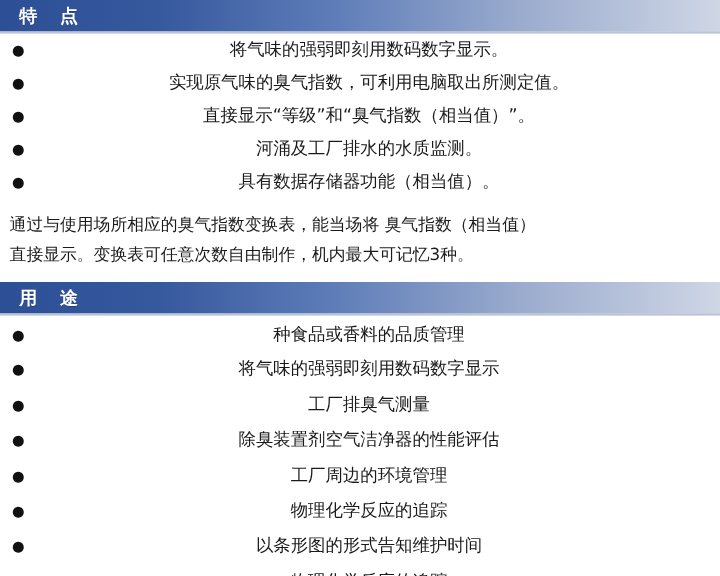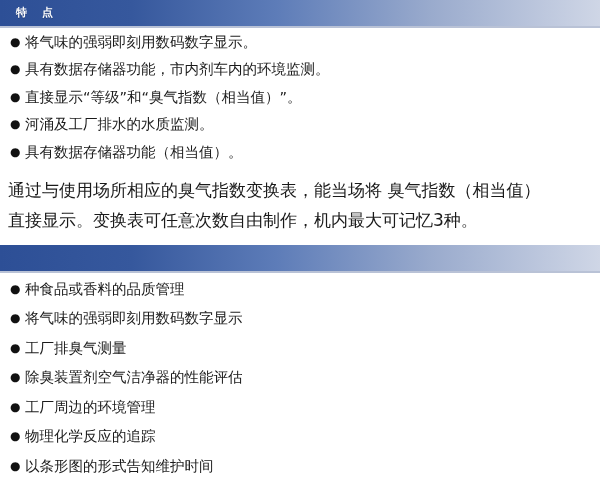--- a/index.html
+++ b/index.html
@@ -28,21 +28,21 @@
     display: flex;
     align-items: stretch;
     background: linear-gradient(to right, #2d4f96 0%, #36589d 22%, #5d7cb8 46%, #9aabcd 72%, #cfd6e6 100%);
   }
   .section-bar .bar-left {
     width: 14px;
     background: transparent;
   }
   .section-bar .bar-title {
     color: #ffffff;
-    font-size: 11px;
+    font-size: 15px;
     font-weight: bold;
     letter-spacing: 2px;
     line-height: 26px;
     padding-left: 2px;
     white-space: nowrap;
     text-shadow: 0 1px 0 rgba(0,0,0,0.25);
   }
   .bar-underline {
     height: 2px;
     background: #b9c2d6;
@@ -63,26 +63,27 @@
     flex: 0 0 auto;
     width: 15px;
     font-size: 12px;
     line-height: 1.85;
     color: #111111;
     text-align: left;
   }
   .item-text {
     flex: 1 1 auto;
     white-space: pre-wrap;
+    text-align: center;
   }
 
   
   .para {
     padding: 4px 8px 2px 8px;
-    font-size: 17px;
+    font-size: 14px;
     line-height: 1.72;
     text-align: left;
     white-space: pre-wrap;
   }
 
   .features-block { padding-top: 3px; }
   .uses-block { padding-top: 5px; }
   .uses-block .list-item { margin-bottom: 6px; }
 
   .spacer-sm { height: 4px; }
@@ -99,21 +100,21 @@
   </div>
   <div class="bar-underline"></div>
 
   <div class="list features-block">
     <div class="list-item">
       <span class="bullet">●</span>
       <span class="item-text">将气味的强弱即刻用数码数字显示。</span>
     </div>
     <div class="list-item">
       <span class="bullet">●</span>
-      <span class="item-text">具有数据存储器功能，市内剂车内的环境监测。</span>
+      <span class="item-text">实现原气味的臭气指数，可利用电脑取出所测定值。</span>
     </div>
     <div class="list-item">
       <span class="bullet">●</span>
       <span class="item-text">直接显示“等级”和“臭气指数（相当值）”。</span>
     </div>
     <div class="list-item">
       <span class="bullet">●</span>
       <span class="item-text">河涌及工厂排水的水质监测。</span>
     </div>
     <div class="list-item">
@@ -122,20 +123,21 @@
     </div>
   </div>
 
   <div class="spacer-sm"></div>
   <div class="para">通过与使用场所相应的臭气指数变换表，能当场将 臭气指数（相当值）
 直接显示。变换表可任意次数自由制作，机内最大可记忆3种。</div>
   <div class="spacer-md"></div>
 
   <div class="section-bar">
     <div class="bar-left"></div>
+    <div class="bar-title">用　途</div>
   </div>
   <div class="bar-underline"></div>
 
   <div class="list uses-block">
     <div class="list-item">
       <span class="bullet">●</span>
       <span class="item-text">种食品或香料的品质管理</span>
     </div>
     <div class="list-item">
       <span class="bullet">●</span>

